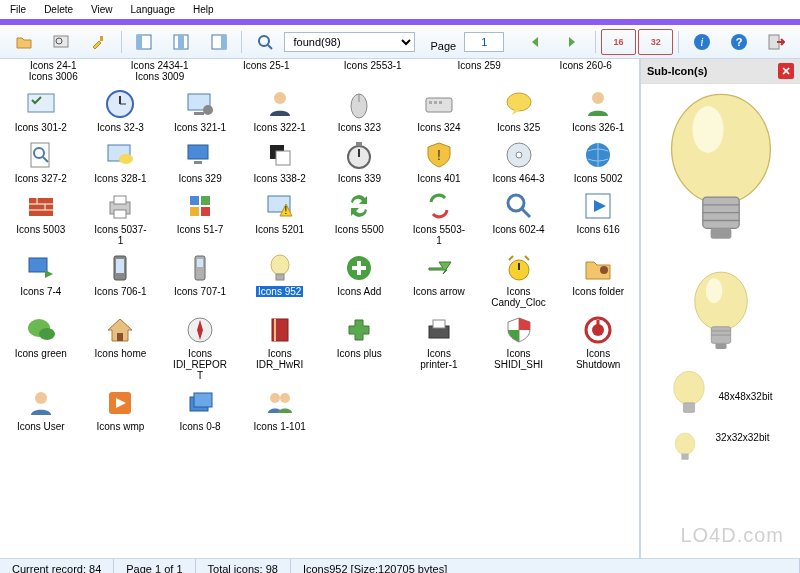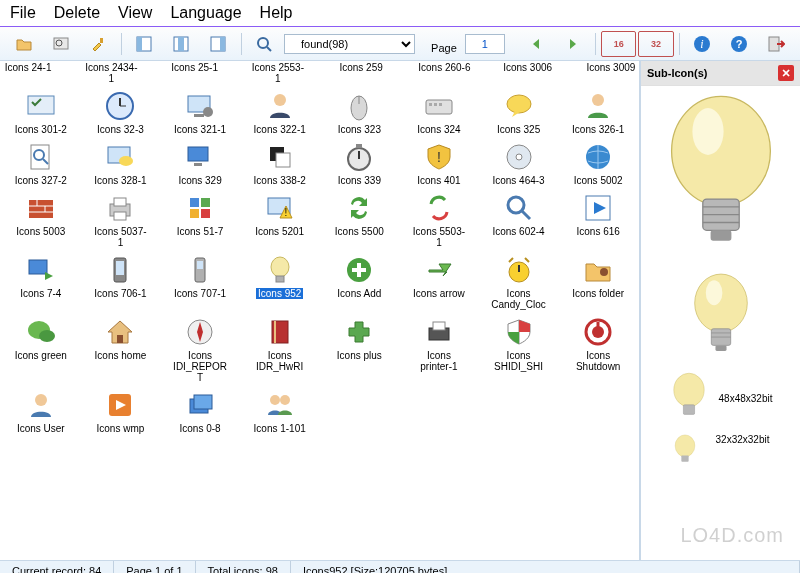--- a/index.html
+++ b/index.html
@@ -1,41 +1,41 @@
 <!DOCTYPE html>
 <html><head>
 <meta charset="utf-8">
 <style>
 * { box-sizing: border-box; margin: 0; padding: 0; }
 body { font-family: "Segoe UI", Tahoma, sans-serif; font-size: 11px; background: #fff; width: 800px; height: 573px; overflow: hidden; position: relative; }
-.menubar { display: flex; gap: 18px; padding: 4px 10px; background: #fff; border-bottom: 1px solid #8b5cf6; font-size: 16px; }
+.menubar { display: flex; gap: 18px; padding: 4px 10px; background: #fff; border-bottom: 6px solid #8b5cf6; font-size: 10px; }
 .menubar span { cursor: default; }
 .toolbar { display: flex; align-items: center; gap: 2px; padding: 3px 6px; background: linear-gradient(#fdfdfd,#eaf3fb); border-bottom: 1px solid #c8d8e8; height: 34px; }
 .tb-btn { width: 38px; height: 26px; display: flex; align-items: center; justify-content: center; border: 1px solid transparent; border-radius: 2px; cursor: pointer; }
 .tb-sep { width: 1px; height: 22px; background: #c0d0e0; margin: 0 3px; }
 .toolbar select, .toolbar .page-input { font-size: 11px; height: 20px; border: 1px solid #a8bccf; background: #fff; }
-.toolbar select { width: 140px; padding: 0 12px; }
+.toolbar select { width: 140px; padding: 0 4px; }
 .page-input { width: 40px; text-align: center; color: #0050c8; background: #f5faff; }
 .content { display: flex; height: calc(573px - 20px - 34px - 20px); }
 .icon-grid-wrap { flex: 1; overflow: auto; position: relative; border-right: 1px solid #c8d8e8; }
 .icon-grid { display: grid; grid-template-columns: repeat(8, 1fr); gap: 2px 18px; padding: 4px 10px; }
 .icon-cell { display: flex; flex-direction: column; align-items: center; padding: 2px; cursor: pointer; }
 .icon-cell .thumb { width: 32px; height: 32px; margin-bottom: 2px; display: flex; align-items: center; justify-content: center; }
 .icon-cell .lbl { font-size: 10px; text-align: center; line-height: 1.1; max-width: 64px; word-break: break-word; }
 .icon-cell.selected .lbl { background: #1a6fd8; color: #fff; padding: 0 2px; }
 .side-panel { width: 160px; background: #fff; display: flex; flex-direction: column; border-left: 1px solid #c8d8e8; }
 .side-header { display: flex; justify-content: space-between; align-items: center; padding: 4px 6px; font-weight: bold; font-size: 11px; background: #e5e5e5; border-bottom: 1px solid #e0e0e0; }
 .close-x { width: 16px; height: 16px; background: #d83030; color: #fff; border-radius: 2px; display: flex; align-items: center; justify-content: center; font-size: 11px; cursor: pointer; }
 .preview-area { flex: 1; overflow: auto; padding: 6px; display: flex; flex-direction: column; align-items: center; gap: 10px; }
 .bulb { display: block; }
 .statusbar { display: flex; height: 20px; background: #eaf3fb; border-top: 1px solid #c8d8e8; font-size: 11px; align-items: center; }
 .status-cell { padding: 0 12px; border-right: 1px solid #c0d0e0; height: 100%; display: flex; align-items: center; }
 .watermark { position: absolute; right: 16px; bottom: 26px; font-size: 20px; color: rgba(120,120,120,.35); font-weight: 300; letter-spacing: 1px; pointer-events: none; }
 svg { display: block; }
-.hdr-row { display: grid; grid-template-columns: repeat(8, 1fr); padding: 2px 0 0; font-size: 10px; gap: 27px; }
+.hdr-row { display: grid; grid-template-columns: repeat(6, 1fr); padding: 2px 0 0; font-size: 10px; }
 .hdr-row span { text-align: center; line-height: 1.05; }
 .sub-caption { font-size: 10px; text-align: center; }
 </style>
 </head>
 <body>
 
 <div class="menubar">
   <span>File</span>
   <span>Delete</span>
   <span>View</span>

